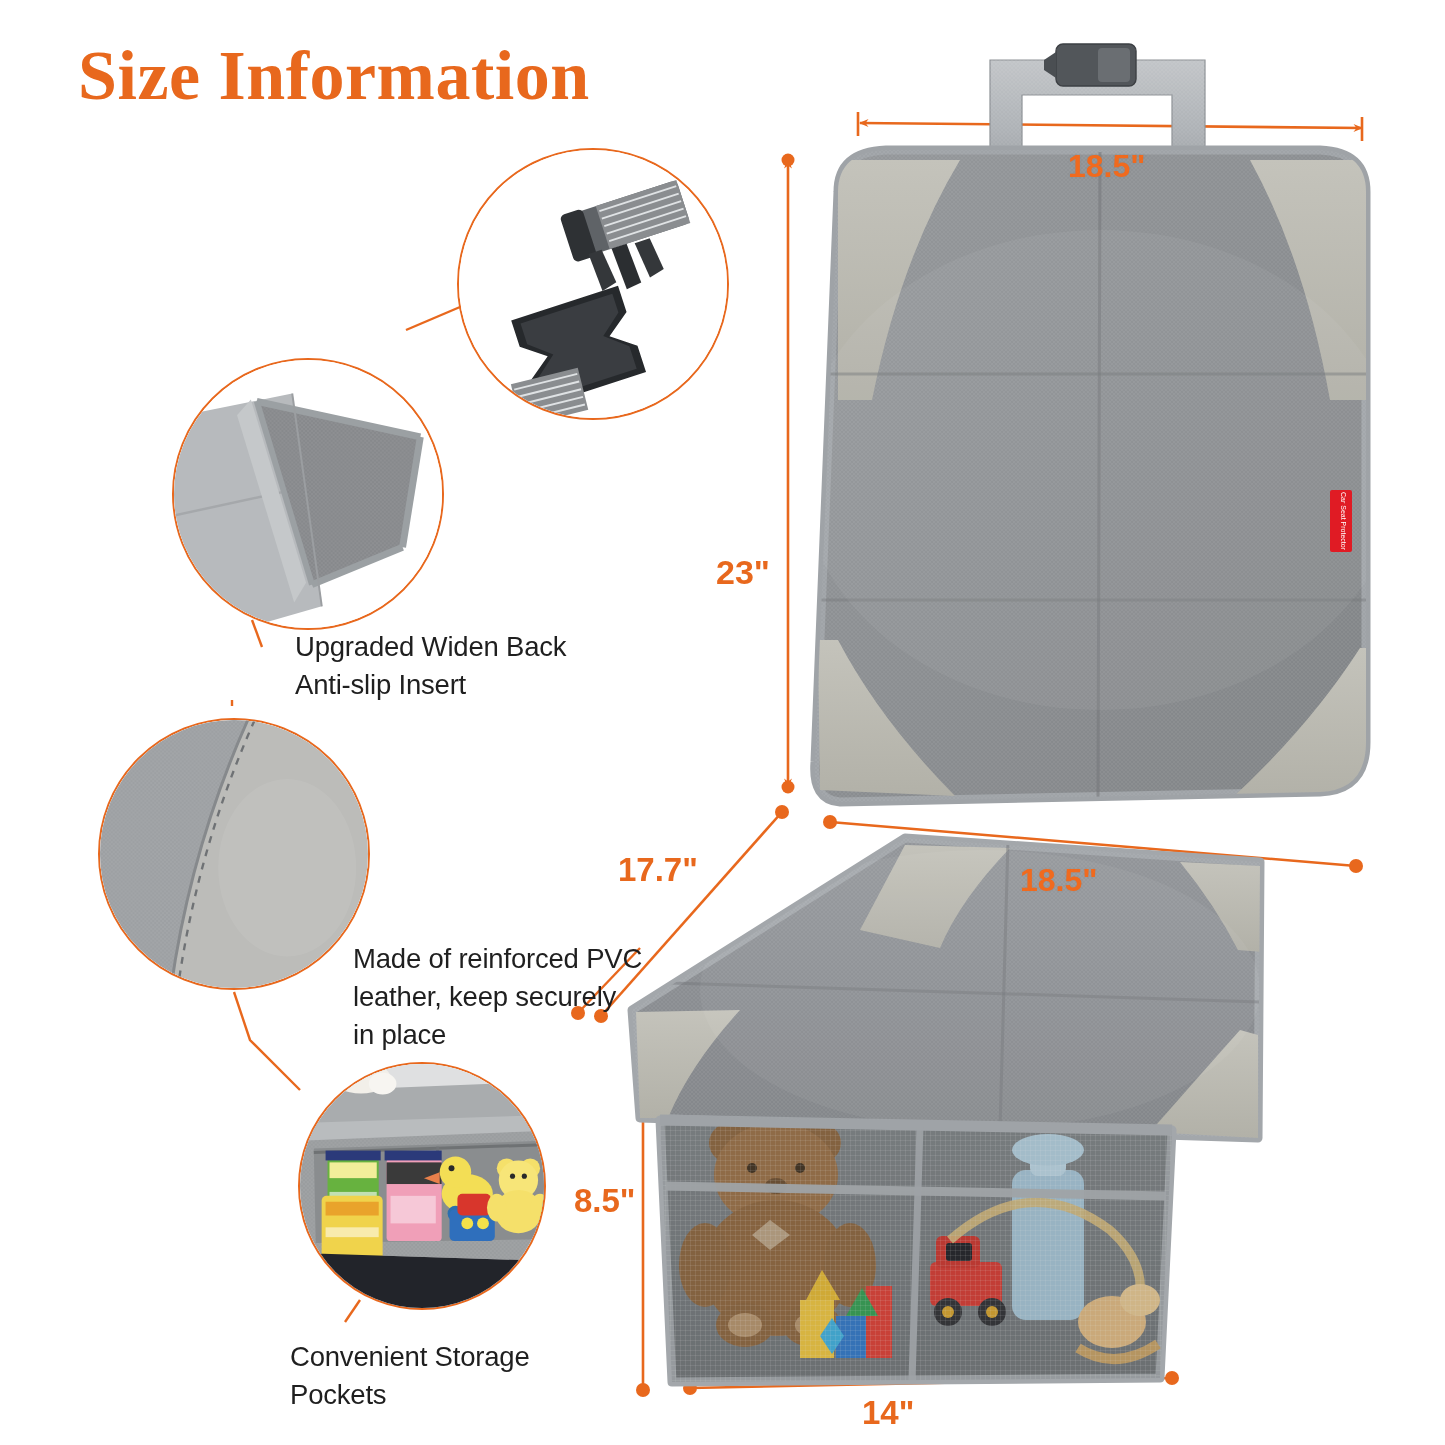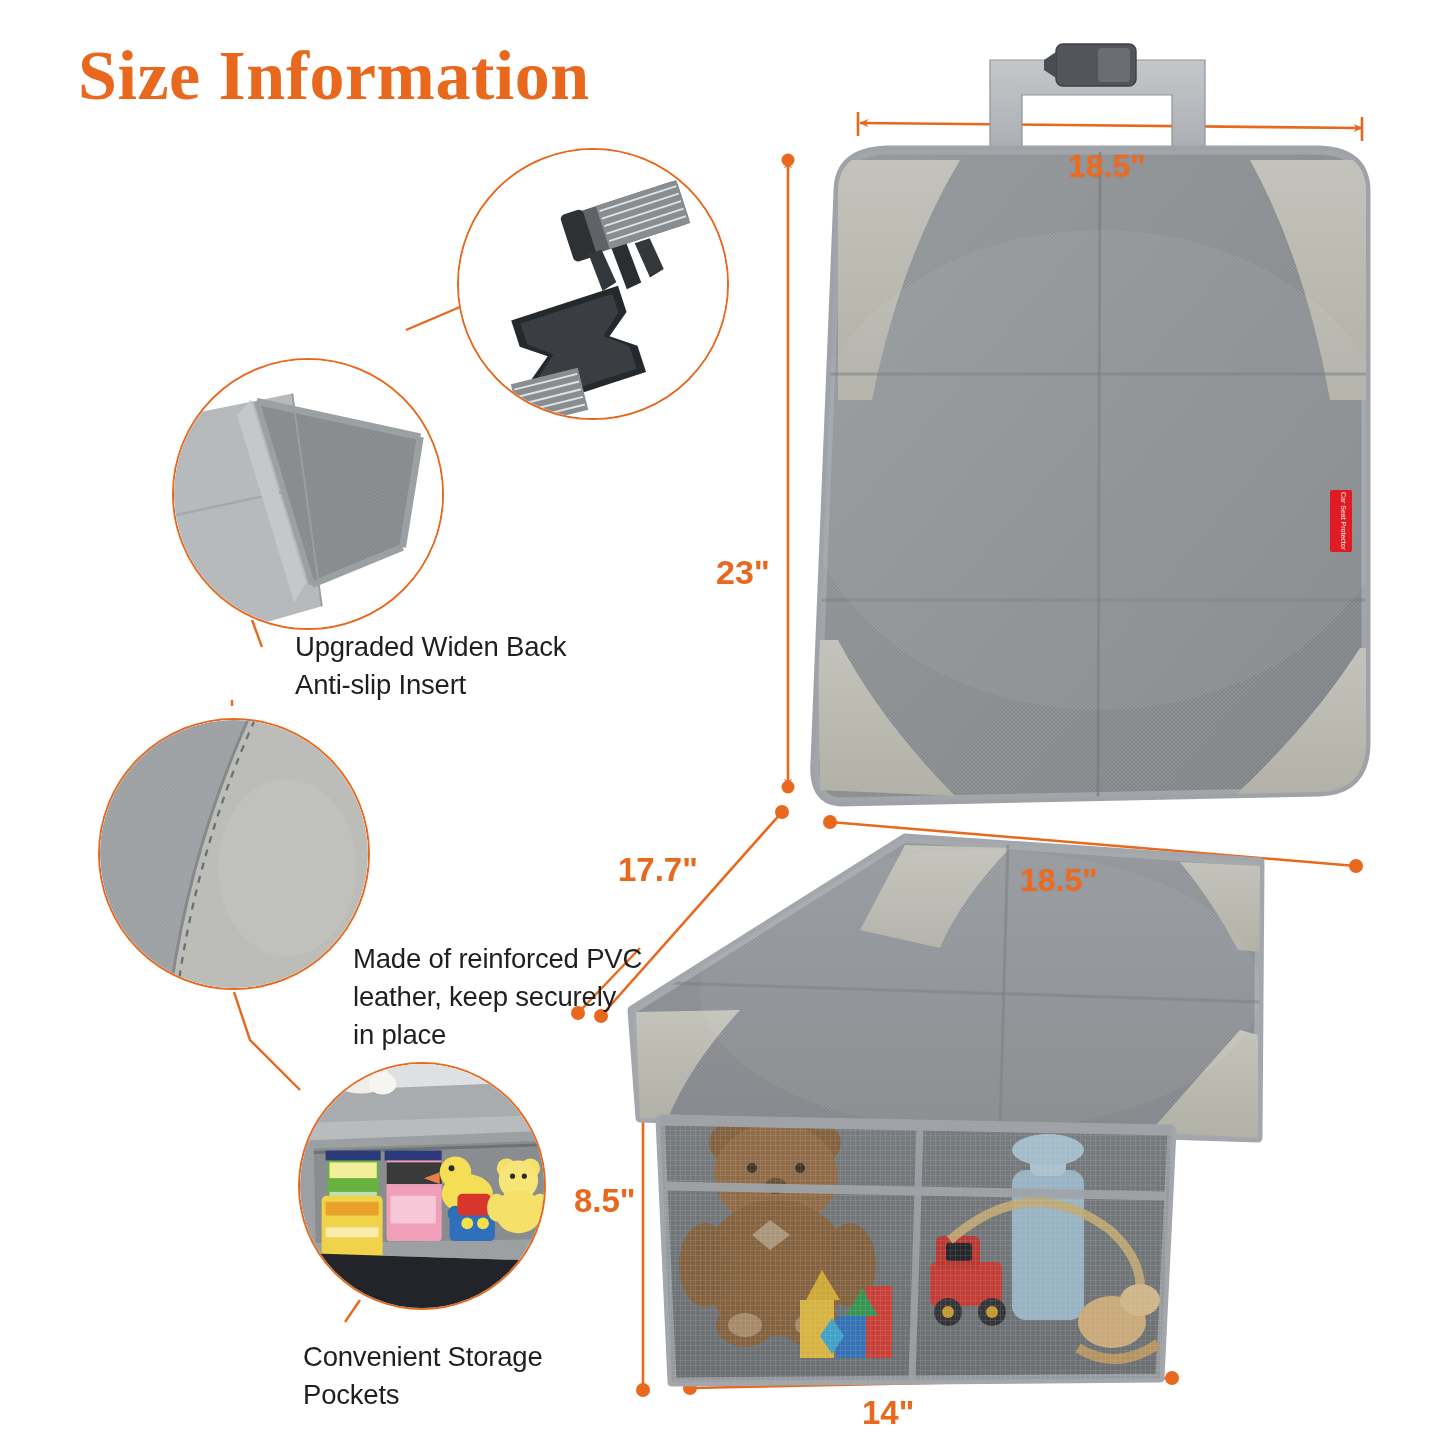--- a/index.html
+++ b/index.html
@@ -408,21 +408,21 @@
   </div>
 
 
   <div class="callout-text" style="left:267px;top:628px;margin-left:28px;">Upgraded Widen Back
 Anti-slip Insert</div>
 
   <div class="callout-text" style="left:333px;top:940px;margin-left:20px;">Made of reinforced PVC
 leather,  keep securely
 in place</div>
 
-  <div class="callout-text" style="left:303px;top:1338px;">Convenient Storage
+  <div class="callout-text" style="left:290px;top:1338px;">Convenient Storage
 Pockets</div>
 
   <div class="dim dim-on-fabric" style="left:1068px;top:148px;font-size:32px;">18.5"</div>
 
   <div class="dim" style="left:716px;top:553px;font-size:34px;">23"</div>
 
   <div class="dim" style="left:618px;top:851px;font-size:33px;">17.7"</div>
 
   <div class="dim dim-on-fabric" style="left:1020px;top:862px;font-size:32px;">18.5"</div>
 

